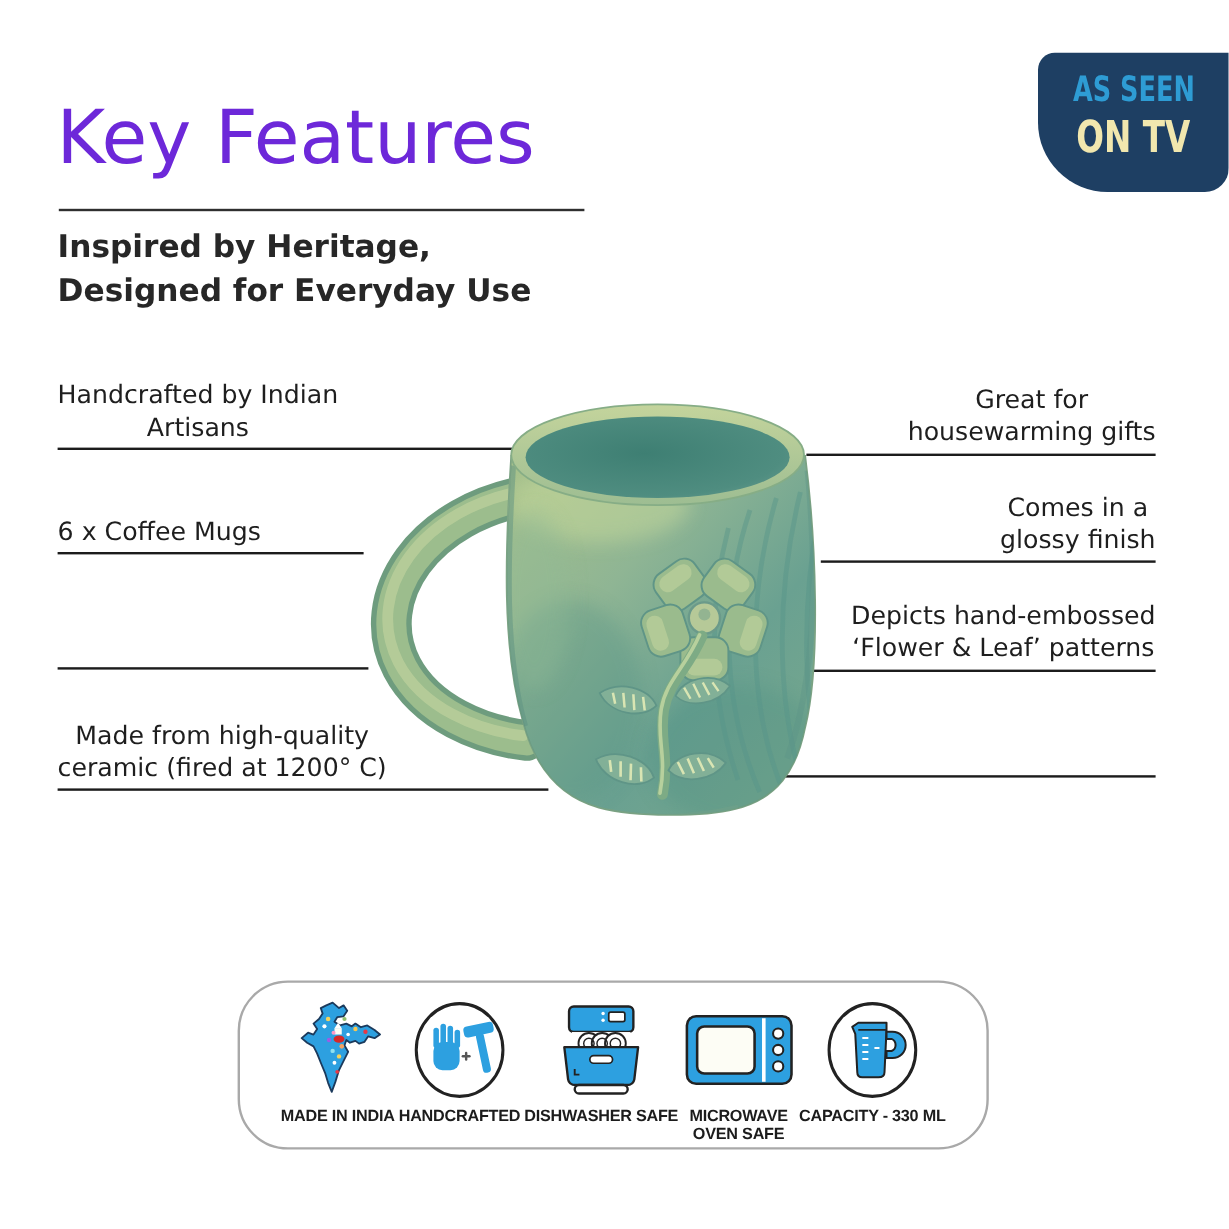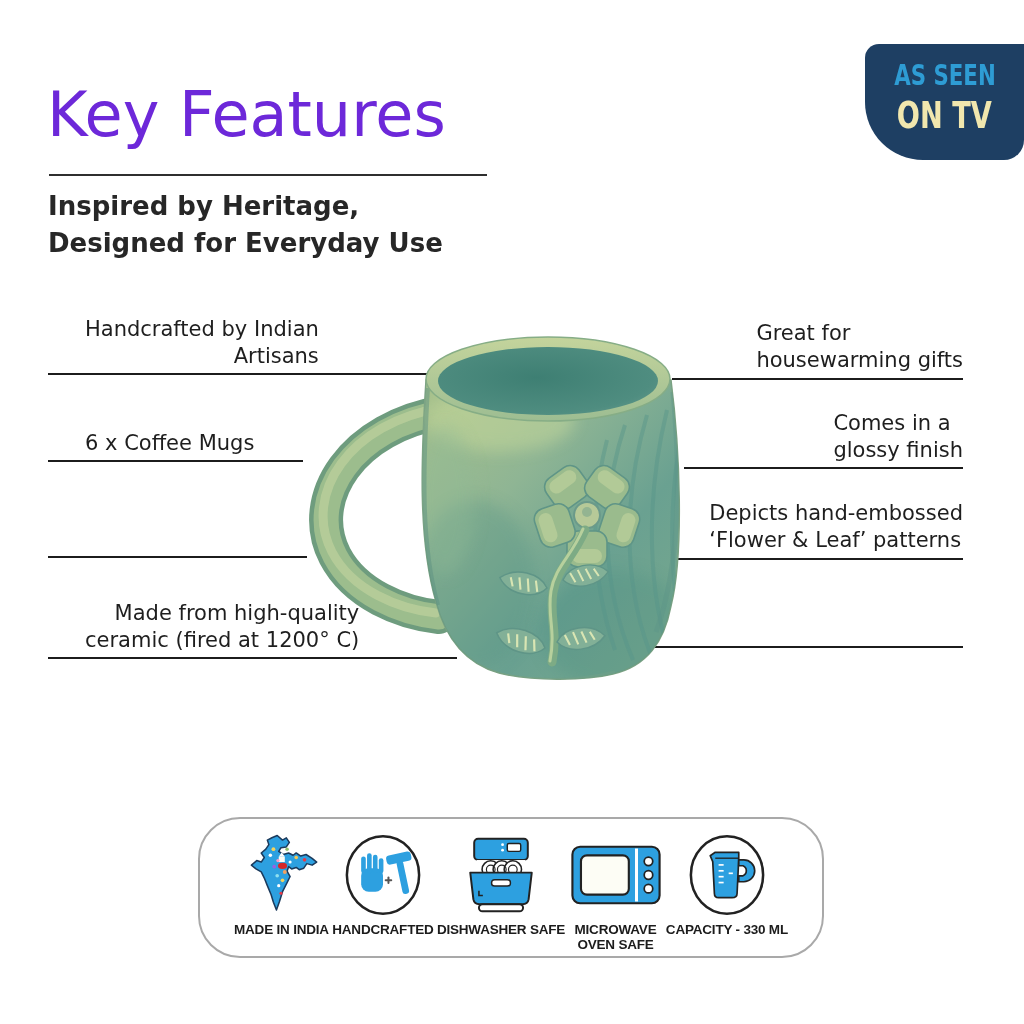--- a/index.html
+++ b/index.html
@@ -15,22 +15,22 @@
     padding-bottom:10px; box-sizing:border-box; z-index:5;margin-top:44px;
   }
   .badge-l1 { color:#2e9cd4; font-size:26px; font-weight:700; transform:scale(0.82,1.12); white-space:nowrap; }
   .badge-l2 { color:#f1e7ae; font-size:34px; font-weight:700; transform:scale(0.80,1.08); margin-top:5px; white-space:nowrap; }
   
   .title { position:absolute; left:47px; top:78px; font-size:62px; font-weight:500; color:#6d28d9; letter-spacing:0; z-index:3; }
   .title-underline { position:absolute; left:49px; top:174px; width:438px; height:2px; background:#2f2f2f; z-index:3; }
   .subtitle { position:absolute; left:48px; top:188px; font-size:26px; font-weight:700; color:#272727; line-height:1.42; white-space:pre-line; z-index:3; }
   
   .feature { position:absolute; font-size:21px; color:#1e1e1e; line-height:1.3; white-space:pre-line; z-index:3; }
-  .f-left  { left:48px; text-align:right;margin-left:37px; }
-  .f-right { right:61px; text-align:left; }
+  .f-left  { left:48px; text-align:center; }
+  .f-right { right:61px; text-align:center; }
   .fl1 { top:316px; } .fl2 { top:430px; } .fl3 { top:499px; } .fl4 { top:600px; }
   .fr1 { top:320px; } .fr2 { top:410px; } .fr3 { top:500px; } .fr4 { top:589px; }
   .line { position:absolute; height:2px; background:#1c1c1c; z-index:1; }
   .ll1 { top:373px; left:48px;  width:379px; }
   .ll2 { top:460px; left:48px;  width:255px; }
   .ll3 { top:556px; left:48px;  width:259px; }
   .ll4 { top:657px; left:48px;  width:409px; }
   .rl1 { top:378px; left:672px; width:291px; }
   .rl2 { top:467px; left:684px; width:279px; }
   .rl3 { top:558px; left:677px; width:286px; }

